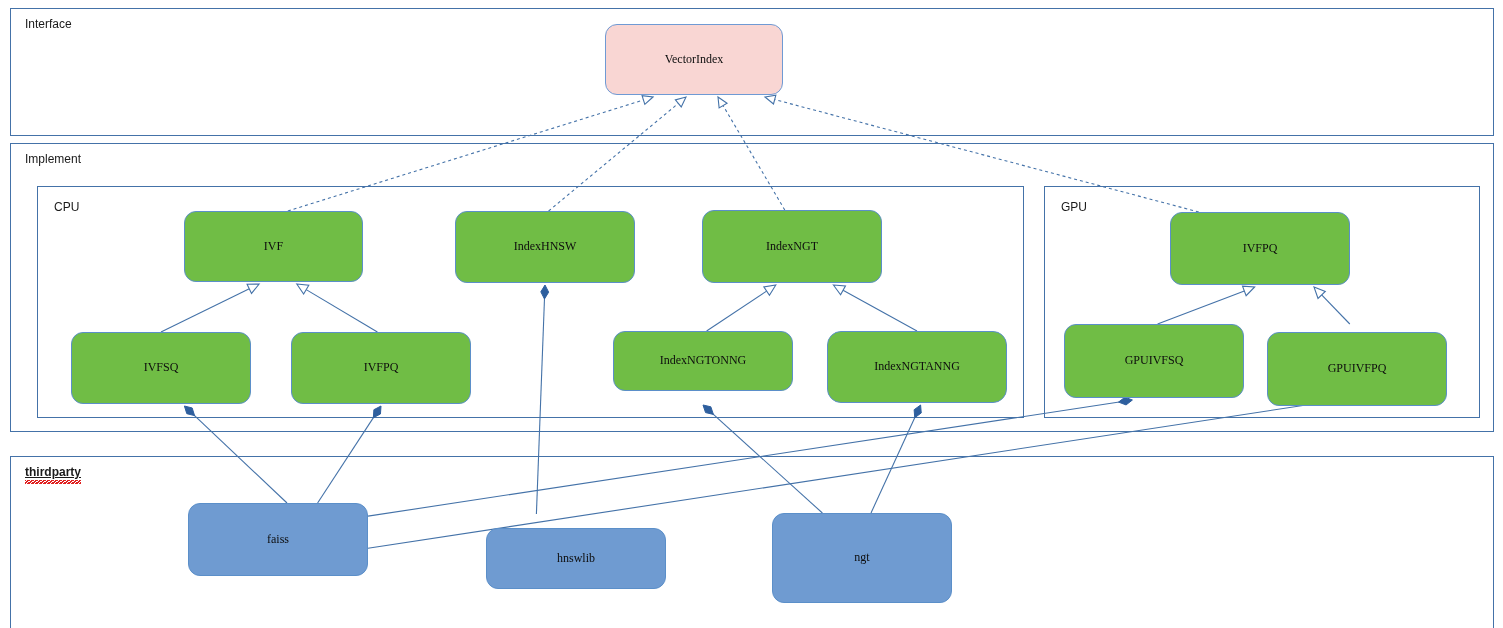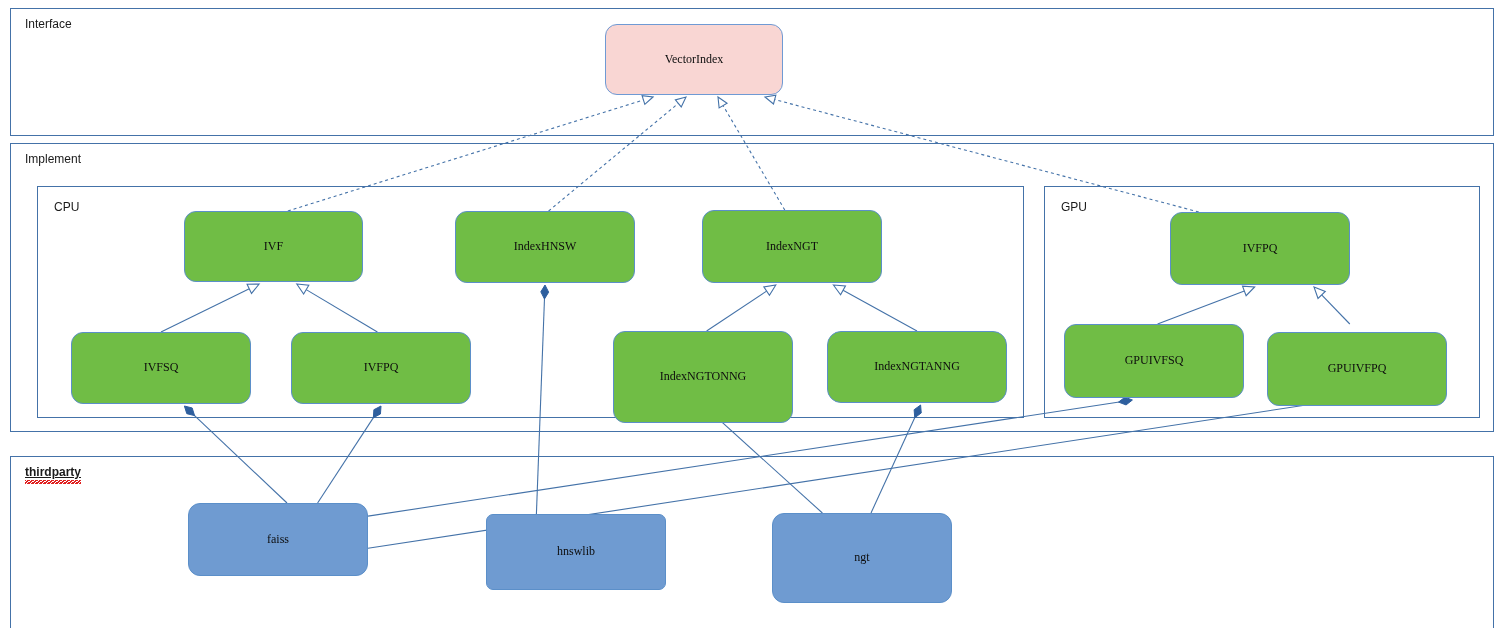--- a/index.html
+++ b/index.html
@@ -161,36 +161,36 @@
   <div class="node impl" id="n-gpuivf" style="left: 1170px; top: 212px; width: 180px; height: 73px;">
       <span>IVFPQ</span>
     </div>
 
   <div class="node impl" id="n-ivfsq" style="left: 71px; top: 332px; width: 180px; height: 72px;">
       <span>IVFSQ</span>
     </div>
   <div class="node impl" id="n-ivfpq" style="left: 291px; top: 332px; width: 180px; height: 72px;">
       <span>IVFPQ</span>
     </div>
-  <div class="node impl" id="n-indexngtonng" style="left: 613px; top: 331px; width: 180px; height: 92px;">
+  <div class="node impl" id="n-indexngtonng" style="left: 613px; top: 331px; width: 180px; height: 60px;">
       <span>IndexNGTONNG</span>
     </div>
   <div class="node impl" id="n-indexngtanng" style="left: 827px; top: 331px; width: 180px; height: 72px; border-radius: 14px;">
       <span>IndexNGTANNG</span>
     </div>
   <div class="node impl" id="n-gpuivfsq" style="left: 1064px; top: 324px; width: 180px; height: 74px; align-items: center;">
       <span>GPUIVFSQ</span>
     </div>
   <div class="node impl" id="n-gpuivfpq" style="left: 1267px; top: 332px; width: 180px; height: 74px;">
       <span>GPUIVFPQ</span>
     </div>
 
   <div class="node party" id="n-faiss" style="left: 188px; top: 503px; width: 180px; height: 73px;">
       <span>faiss</span>
     </div>
-  <div class="node party" id="n-hnswlib" style="left: 486px; top: 514px; width: 180px; height: 76px; border-radius: 7px;">
+  <div class="node party" id="n-hnswlib" style="left: 486px; top: 528px; width: 180px; height: 61px;">
       <span>hnswlib</span>
     </div>
   <div class="node party" id="n-ngt" style="left: 772px; top: 513px; width: 180px; height: 90px;">
       <span>ngt</span>
     </div>
 
 </div>
 
 </body></html>

